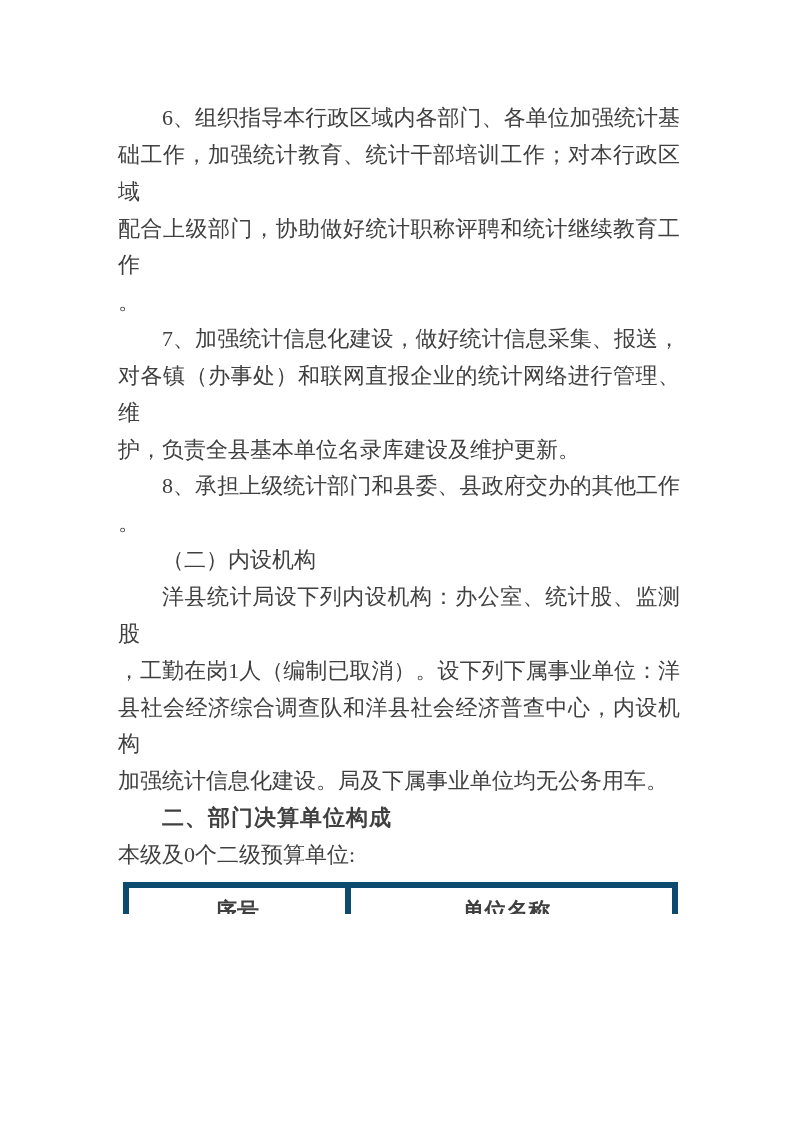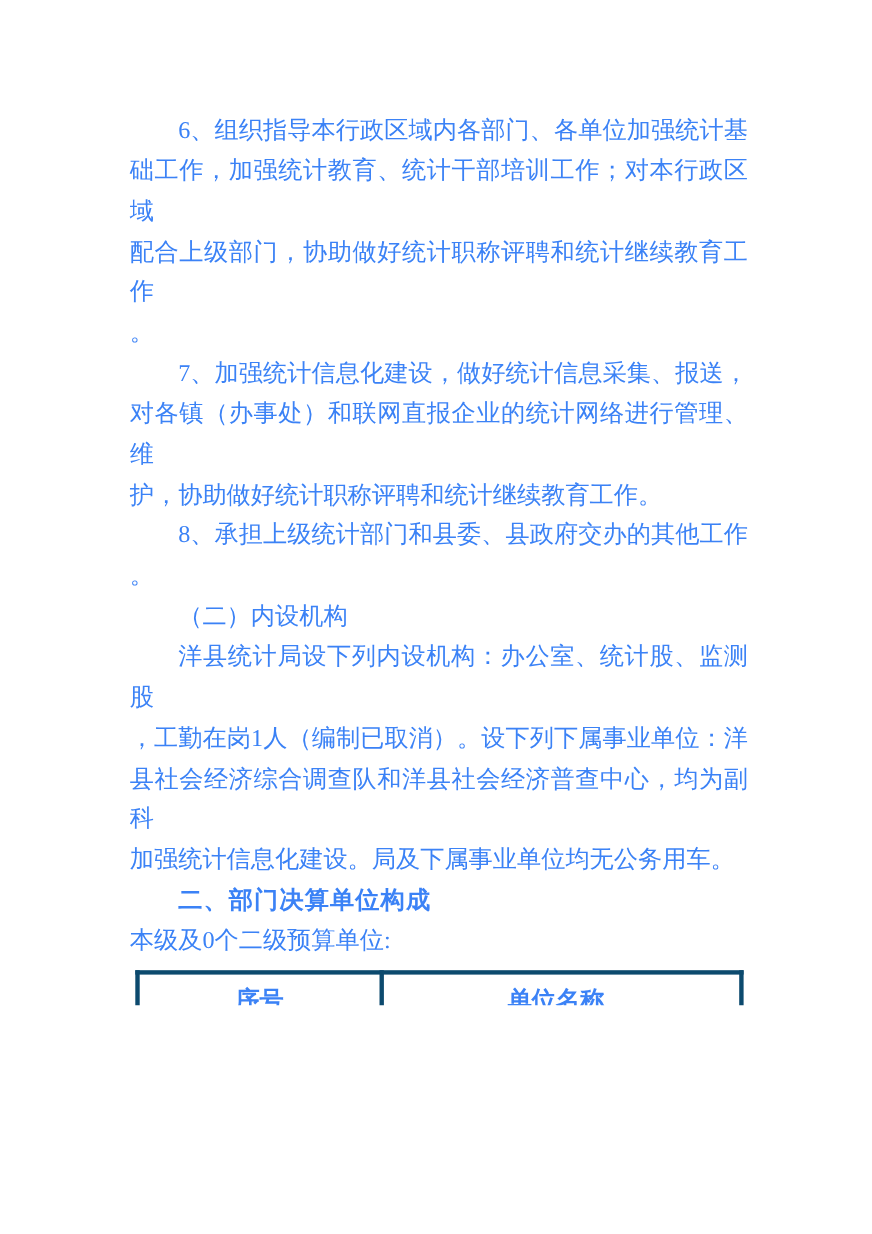--- a/index.html
+++ b/index.html
@@ -5,21 +5,21 @@
   html, body {
     margin: 0;
     padding: 0;
     background: #ffffff;
   }
   .page {
     position: relative;
     width: 793px;
     height: 914px;
     background: #ffffff;
-    color: #3b82f6;
+    color: #404040;
     overflow: hidden;
   }
   .content {
     position: absolute;
     left: 118px;
     top: 100px;
     width: 562px;
     font-family: "Liberation Serif", "DejaVu Serif", serif;
     font-size: 22px;
     line-height: 36.85px;
@@ -43,21 +43,21 @@
     font-family: Liberation Serif, serif;
     letter-spacing: 1px;
   }
   table.unit-table {
     border-collapse: collapse;
     table-layout: fixed;
     margin: 8px 0 0 5px;
     width: 549px;
   }
   table.unit-table td {
-    border: 4px solid #0c4a6e;
+    border: 6px solid #0c4a6e;
     font-size: 21px;
     padding: 3px;
     vertical-align: middle;
   }
   table.unit-table .thead-row td {
     height: 41px;
     font-weight: 700;
     font-family: "Liberation Sans", "DejaVu Sans", sans-serif;
     font-size: 22px;
   }
@@ -74,30 +74,30 @@
 <div class="page">
   <div class="content">
 
     <span class="ln jf ind">6、组织指导本行政区域内各部门、各单位加强统计基</span>
     <span class="ln jf">础工作，加强统计教育、统计干部培训工作；对本行政区域</span>
     <span class="ln jf">配合上级部门，协助做好统计职称评聘和统计继续教育工作</span>
     <span class="ln">。</span>
 
     <span class="ln jf ind">7、加强统计信息化建设，做好统计信息采集、报送，</span>
     <span class="ln jf">对各镇（办事处）和联网直报企业的统计网络进行管理、维</span>
-    <span class="ln">护，协助做好统计职称评聘和统计继续教育工作。</span>
+    <span class="ln">护，负责全县基本单位名录库建设及维护更新。</span>
 
     <span class="ln jf ind">8、承担上级统计部门和县委、县政府交办的其他工作</span>
     <span class="ln">。</span>
 
     <span class="ln ind">（二）内设机构</span>
 
     <span class="ln jf ind">洋县统计局设下列内设机构：办公室、统计股、监测股</span>
     <span class="ln jf">，工勤在岗1人（编制已取消）。设下列下属事业单位：洋</span>
-    <span class="ln jf">县社会经济综合调查队和洋县社会经济普查中心，均为副科</span>
+    <span class="ln jf">县社会经济综合调查队和洋县社会经济普查中心，内设机构</span>
     <span class="ln">加强统计信息化建设。局及下属事业单位均无公务用车。</span>
 
     <span class="ln ind hb">二、部门决算单位构成</span>
 
     <span class="ln">本级及0个二级预算单位:</span>
 
     <table class="unit-table">
       <colgroup>
         <col style="width:222px">
         <col style="width:327px">

